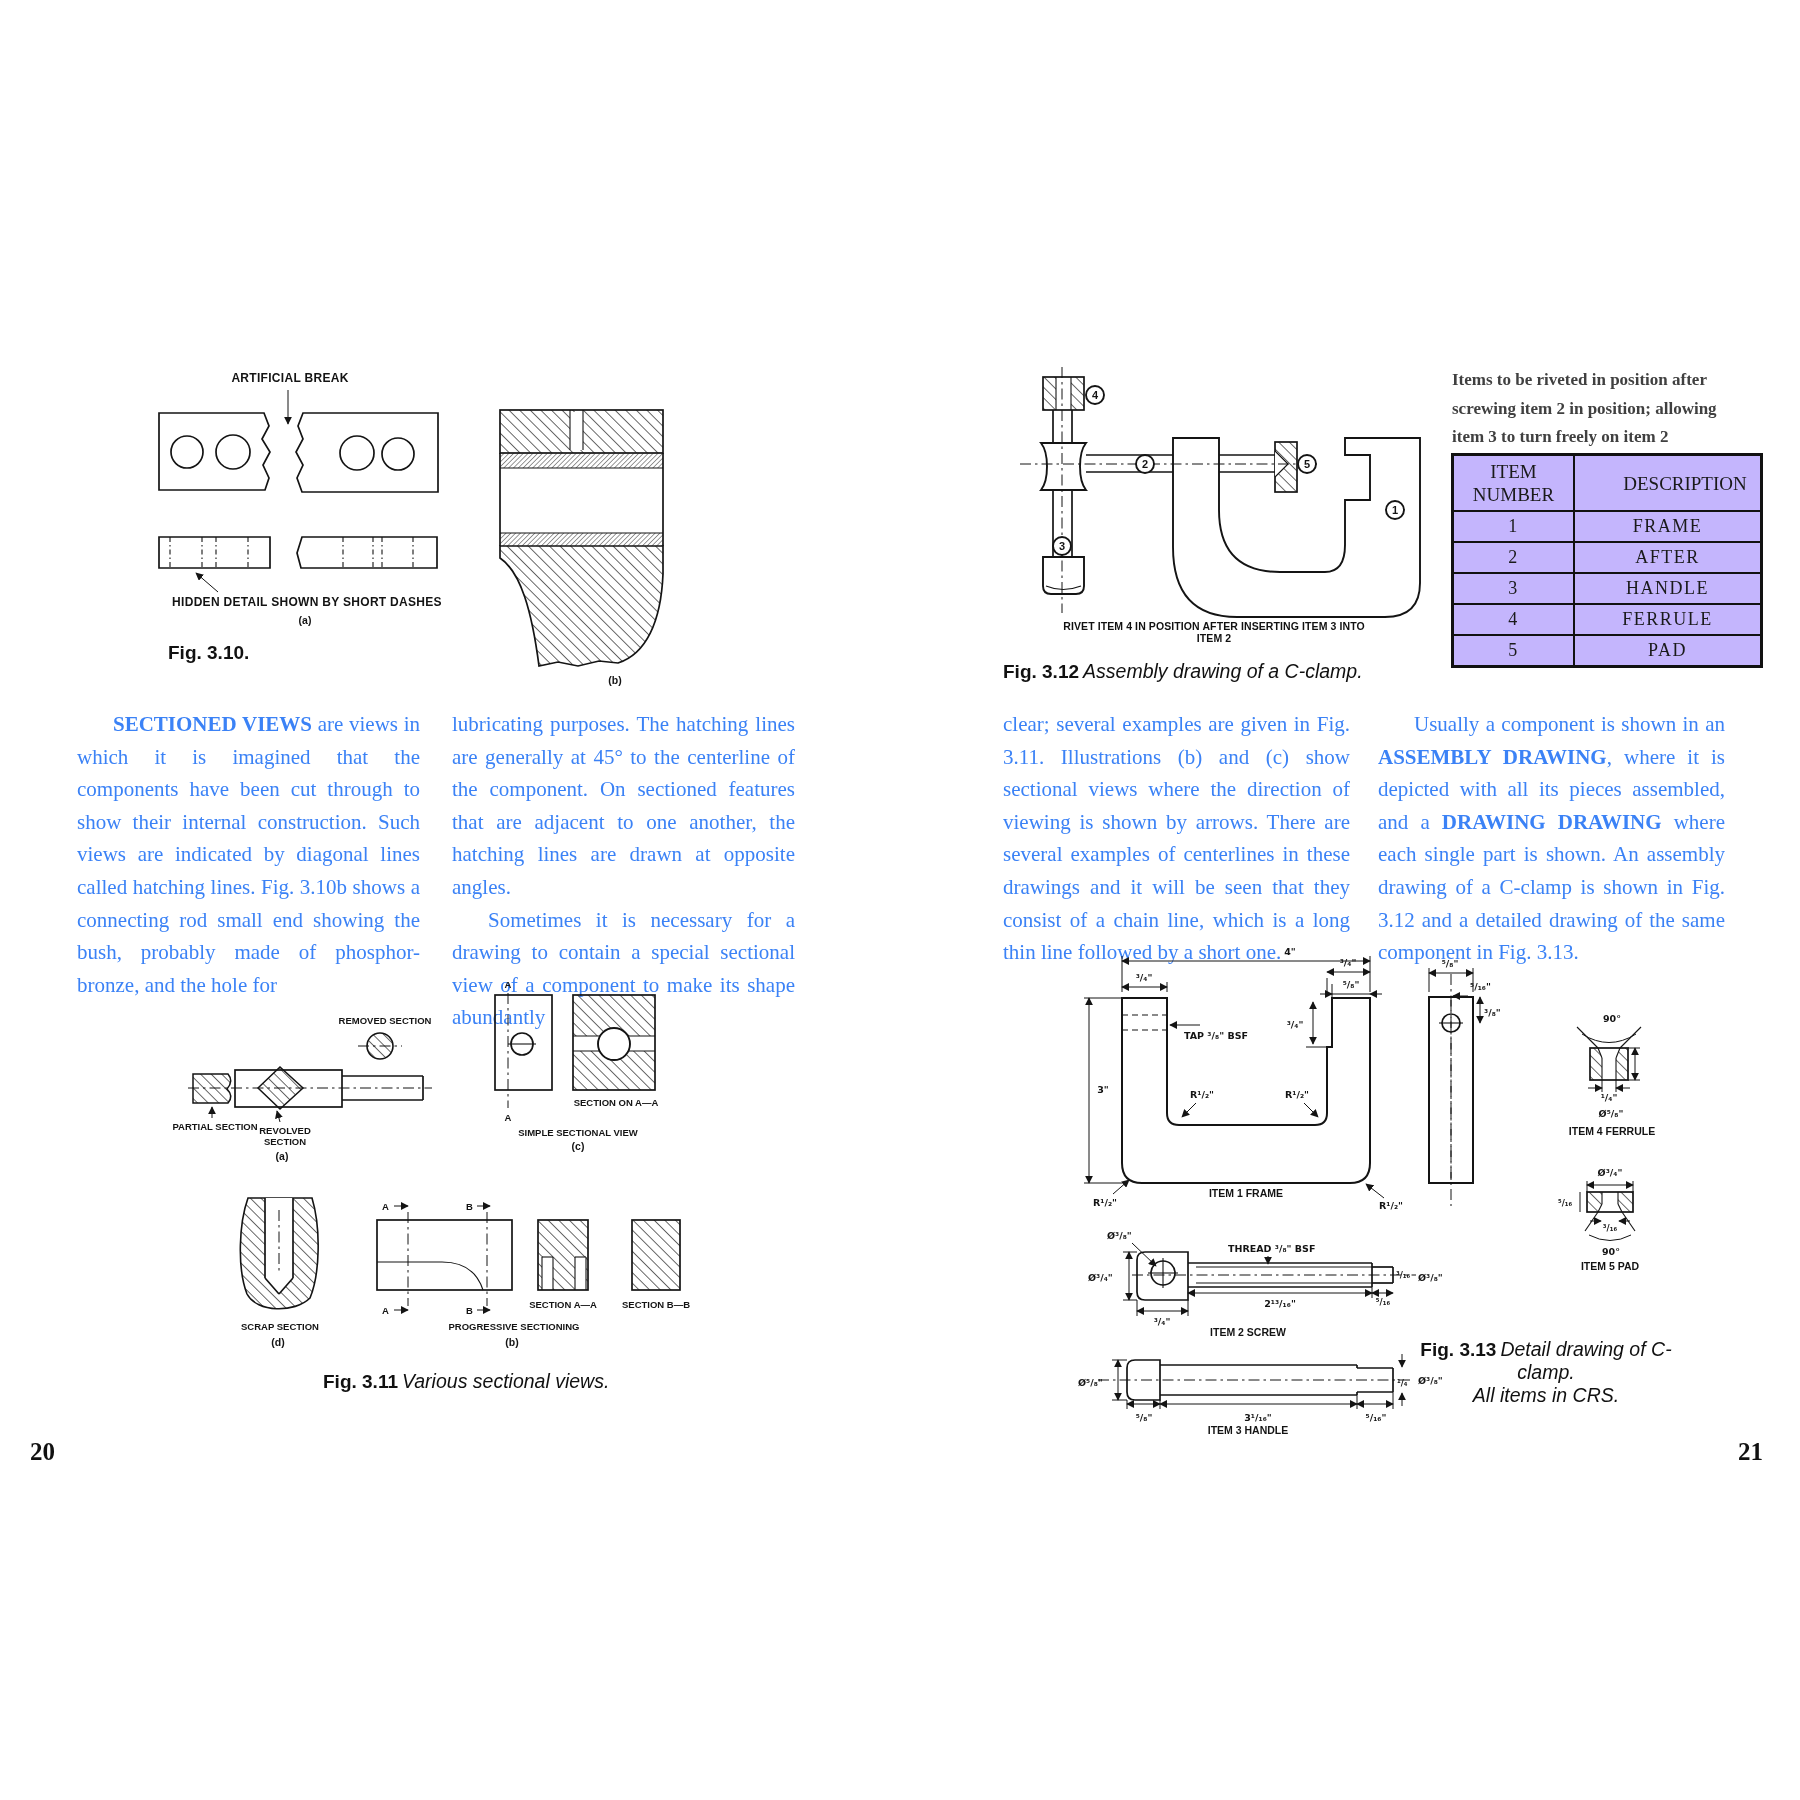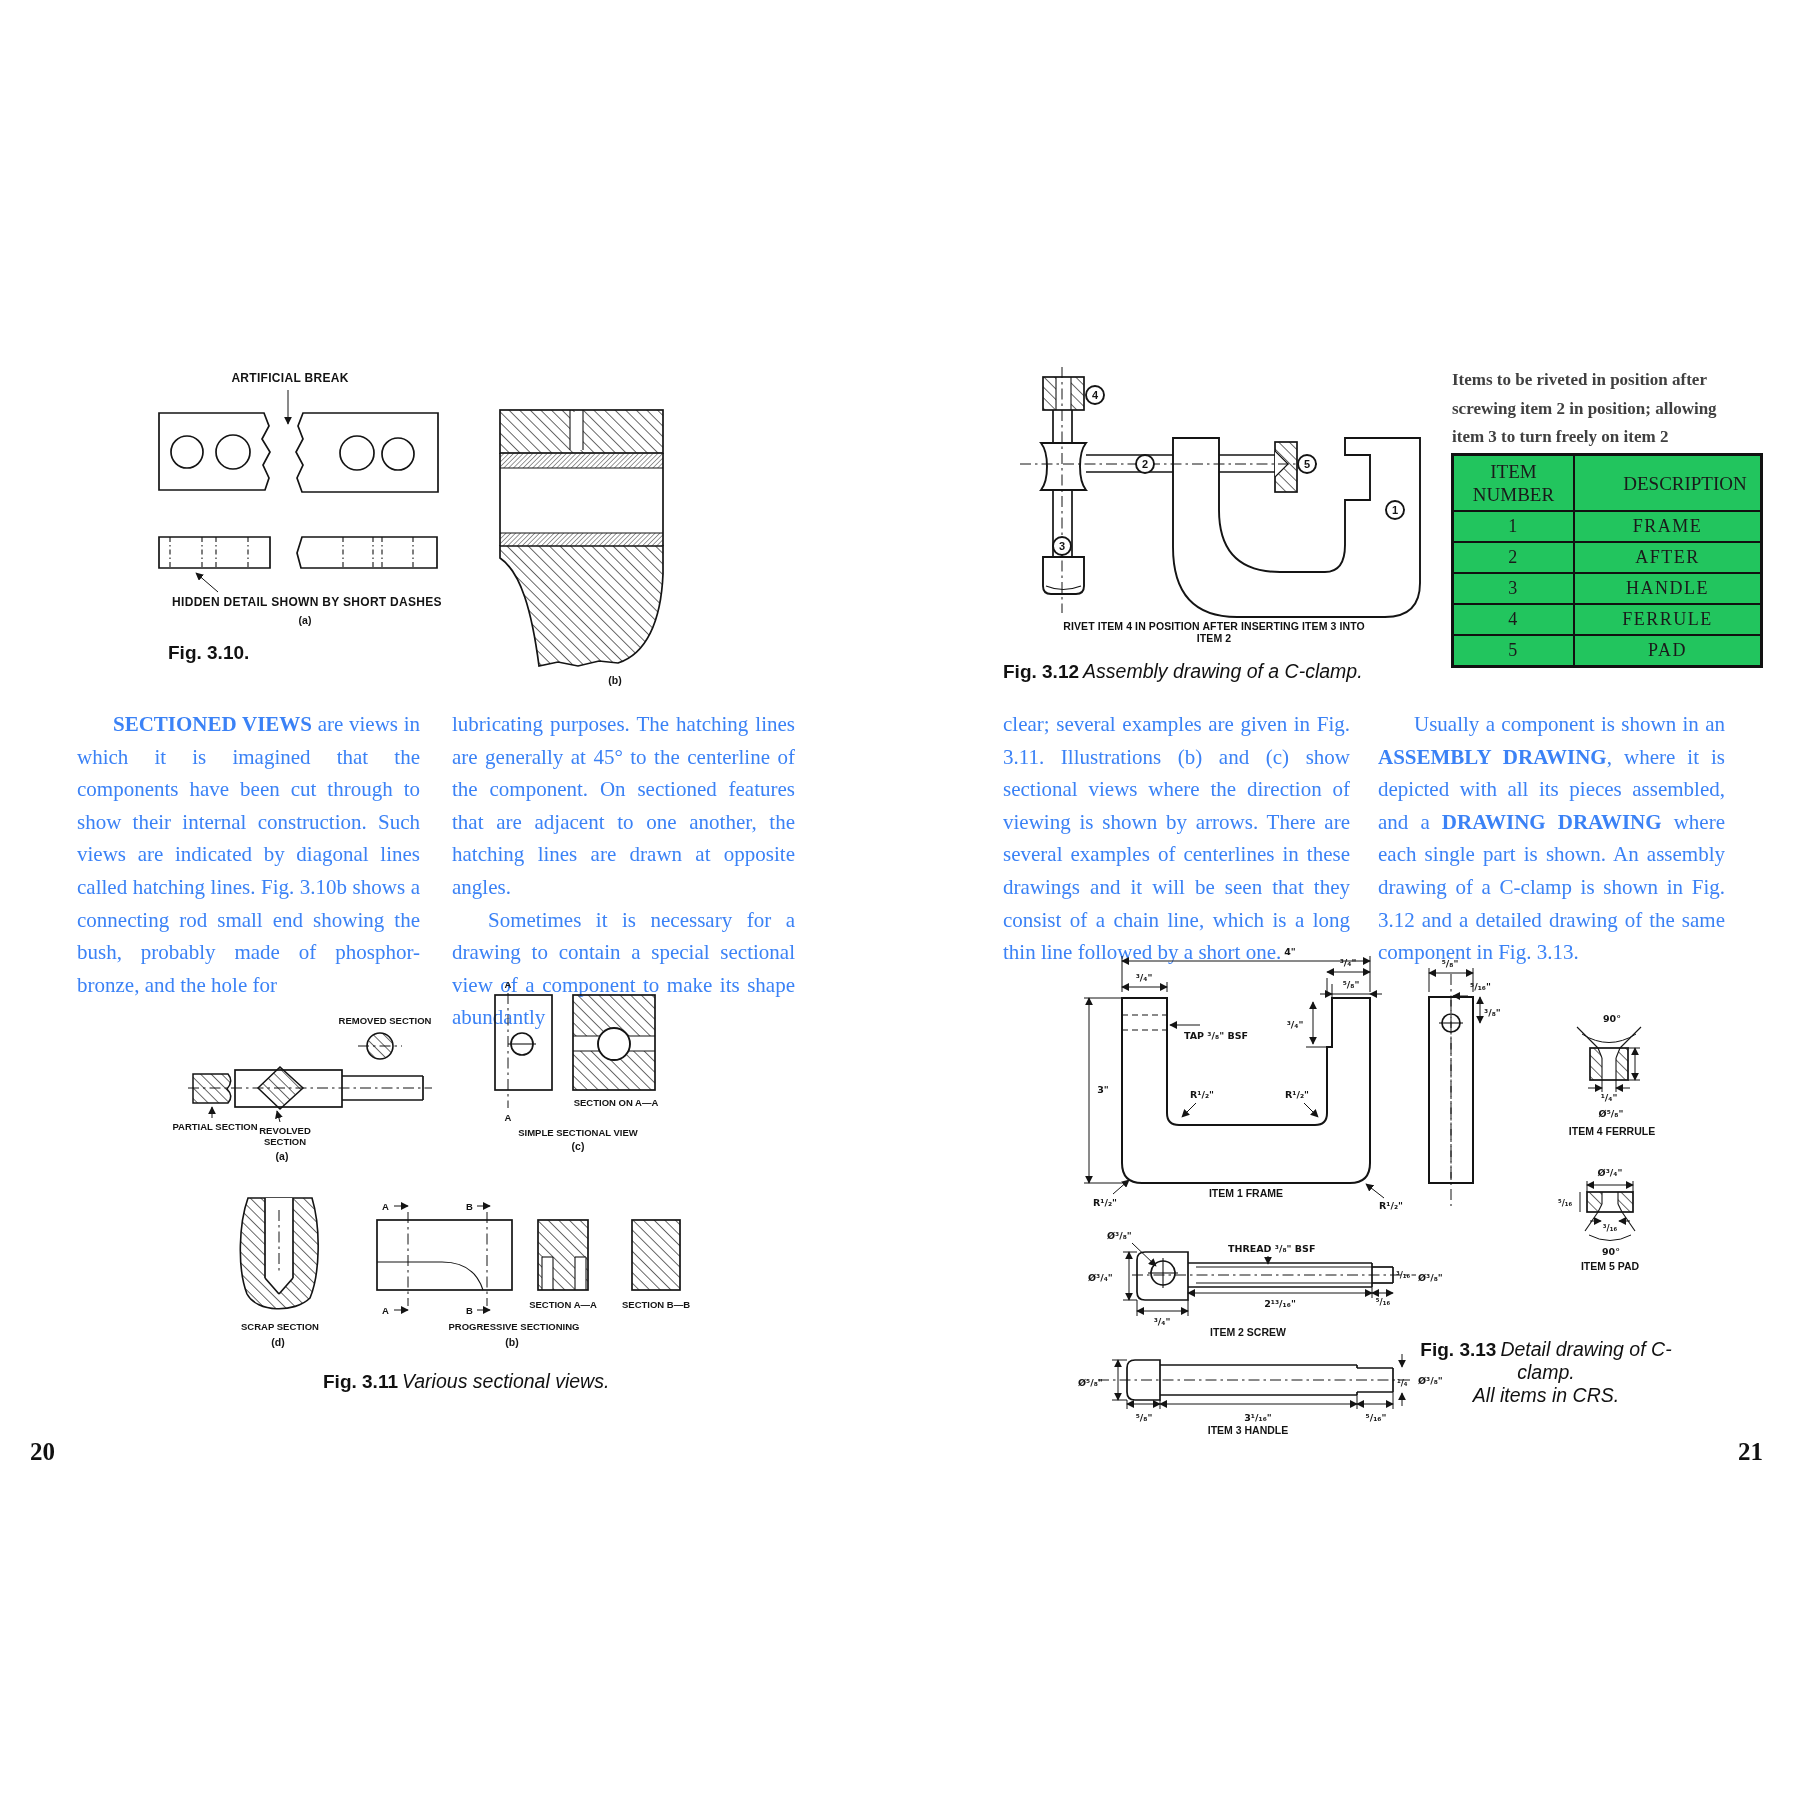--- a/index.html
+++ b/index.html
@@ -11,21 +11,21 @@
   .body-col p{margin:0;}
   .ind{text-indent:36px;}
   .b{font-weight:bold;}
   .figcap-fig{font-family:"Liberation Sans",sans-serif;font-weight:700;font-size:19px;color:#111;}
   .figcap-it{font-family:Liberation Sans, sans-serif;font-style:italic;font-size:19.5px;color:#111;}
   .pagenum{font-family:"Liberation Serif",serif;font-weight:700;font-size:25px;color:#111;}
   .note{font-family:"Liberation Serif",serif;font-weight:600;font-size:17px;line-height:28.5px;color:#404040;}
   .rivet{font-family:"Liberation Sans",sans-serif;font-weight:700;font-size:10.5px;color:#111;
          text-align:center;letter-spacing:0.1px;}
   
-  .ptable{border-collapse:collapse;border:3px solid #111;background:#22c55e;}
+  .ptable{border-collapse:collapse;border:3px solid #111;background:#c4b5fd;}
   .ptable td,.ptable th{border:2px solid #111;font-family:"Liberation Serif",serif;
        font-weight:normal;text-align:center;vertical-align:middle;color:#1a1a1a;}
   .ptable th{width:117px;height:52px;font-size:19px;line-height:23px;}
   .ptable th.desc{width:148px;padding-left:36px;}
   .ptable td{height:27px;font-size:18px;letter-spacing:1.5px;}
   
   svg .s{stroke:#141414;fill:none;stroke-width:1.7;}
   svg .s2{stroke:#141414;fill:none;stroke-width:2;}
   svg .s1{stroke:#141414;fill:none;stroke-width:1.1;}
   svg .wf{fill:#ffffff;stroke:#141414;stroke-width:1.9;}

